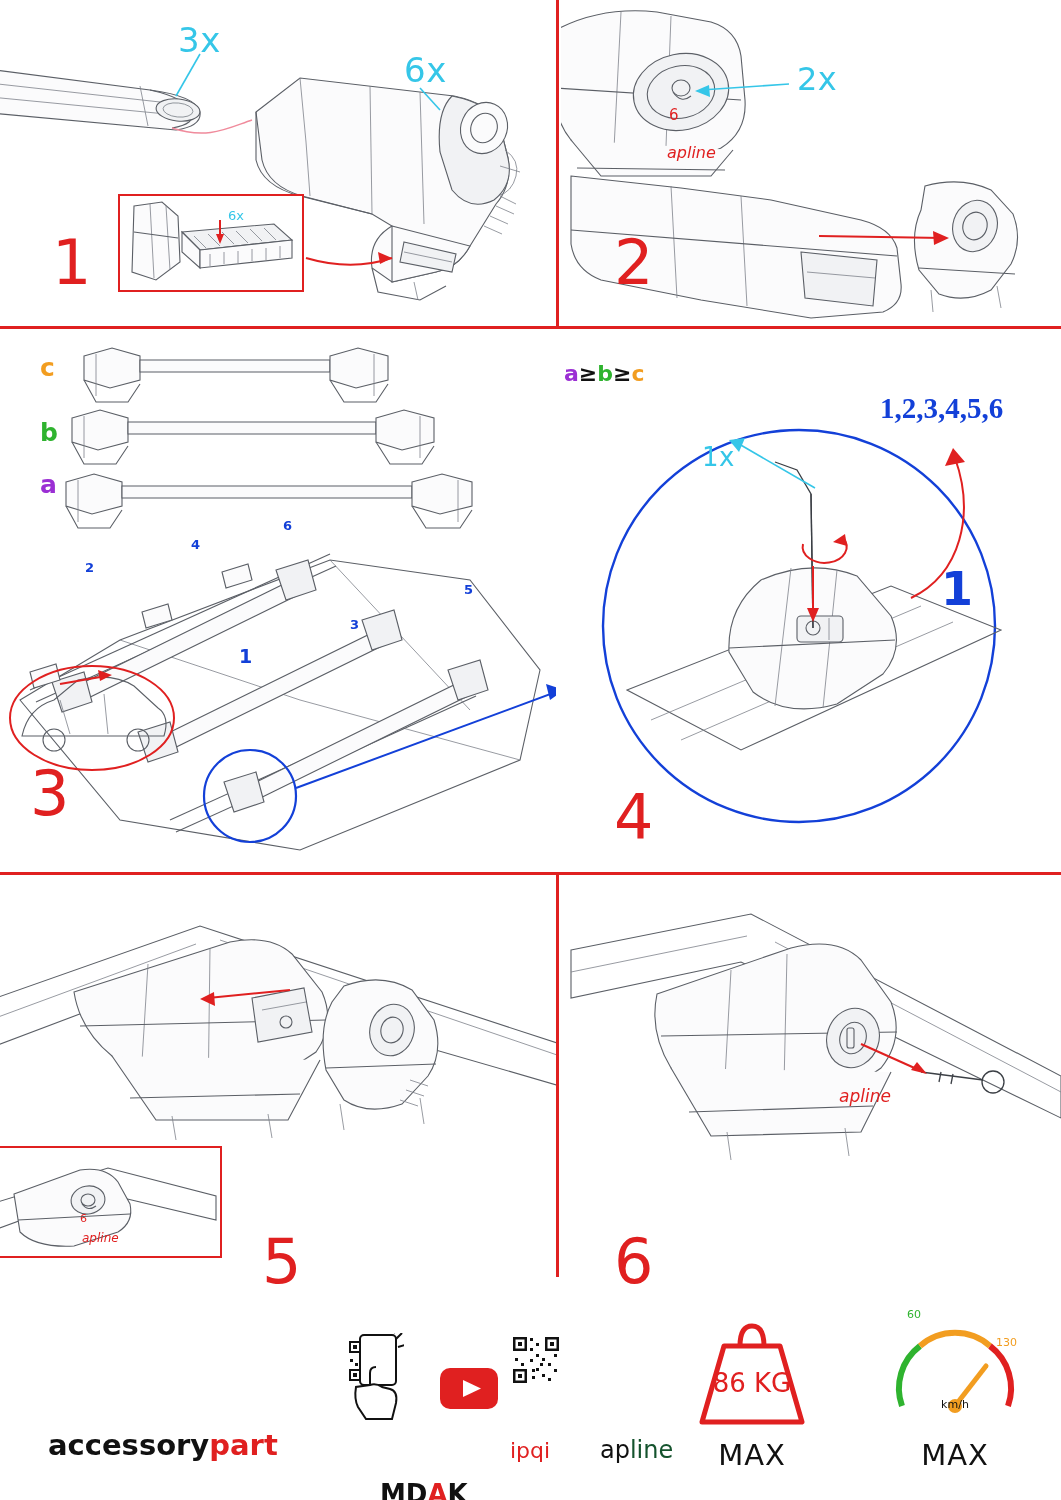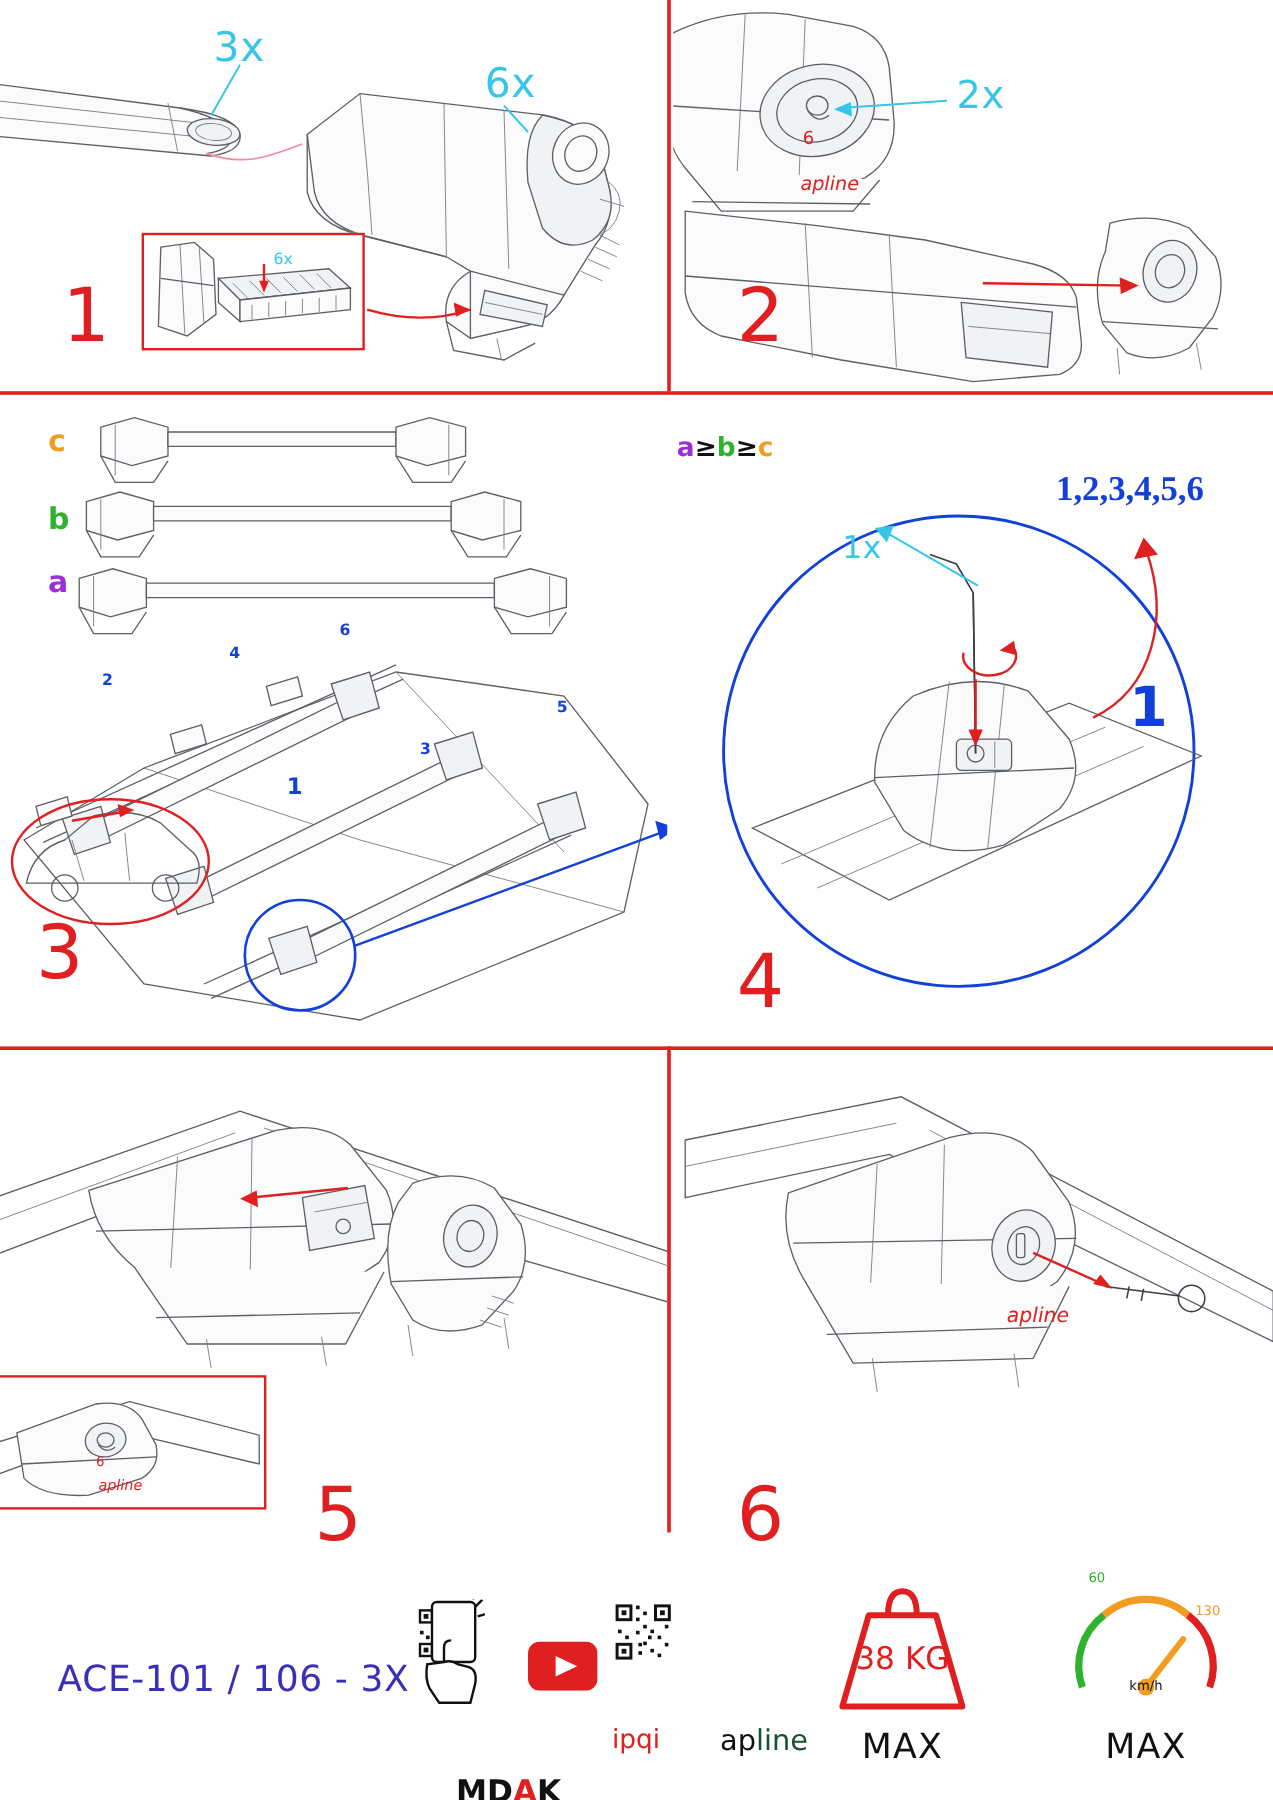--- a/index.html
+++ b/index.html
@@ -525,22 +525,24 @@
       <path class="ln-dark" d="M380 192 L378 202" stroke-width="2.4"></path>
       <path class="ln-dark" d="M392 194 L390 204" stroke-width="2.4"></path>
     </g>
 
     <path class="arrow-red" d="M300 164 L358 190"></path>
     <polygon points="366,194 350,190 356,182" fill="#e02020"></polygon>
   </svg>
 
   <div class="stepnum n6">6</div>
 
-  <div class="model-code">ACE-101 / 106 - 3X</div>
-
+
+  <div class="brand-accessorypart">
+    <span class="w1">accessory</span><span class="w2">part</span>
+  </div>
 
   <svg width="42" height="42" style="position:absolute;left:348px;top:1340px;">
     <rect x="0" y="0" width="42" height="42" fill="#fff"></rect>
     <g fill="#111">
       <rect x="1" y="1" width="12" height="12"></rect>
         <rect x="3" y="3" width="8" height="8" fill="#fff"></rect>
         <rect x="5" y="5" width="4" height="4"></rect>
       <rect x="29" y="1" width="12" height="12"></rect>
         <rect x="31" y="3" width="8" height="8" fill="#fff"></rect>
         <rect x="33" y="5" width="4" height="4"></rect>
@@ -613,21 +615,21 @@
     </g>
   </svg>
   <div class="brand-apline">
     <span class="ap">ap</span><span class="line">line</span>
   </div>
 
   <svg class="weight-wrap" viewBox="0 0 124 110">
     <path d="M34 28 L90 28 L112 104 L12 104 Z" fill="none" stroke="#e02020" stroke-width="5" stroke-linejoin="round"></path>
     <path d="M50 28 Q50 8 62 8 Q74 8 74 28" fill="none" stroke="#e02020" stroke-width="5"></path>
   </svg>
-  <div class="weight-text">38 KG</div>
+  <div class="weight-text">86 KG</div>
   <div class="weight-label">MAX</div>
 
   <svg class="gauge-wrap" viewBox="0 0 130 120">
     <path d="M12 96 A53 53 0 0 1 30 36" fill="none" stroke="#2fb32f" stroke-width="6"></path>
     <path d="M30 36 A53 53 0 0 1 100 36" fill="none" stroke="#f29d20" stroke-width="6"></path>
     <path d="M100 36 A53 53 0 0 1 118 96" fill="none" stroke="#e02020" stroke-width="6"></path>
     <circle cx="65" cy="96" r="7" fill="#f29d20"></circle>
     <path d="M65 96 L96 56" stroke="#f29d20" stroke-width="5" stroke-linecap="round" fill="none"></path>
   </svg>
   <div class="gauge-60">60</div>

